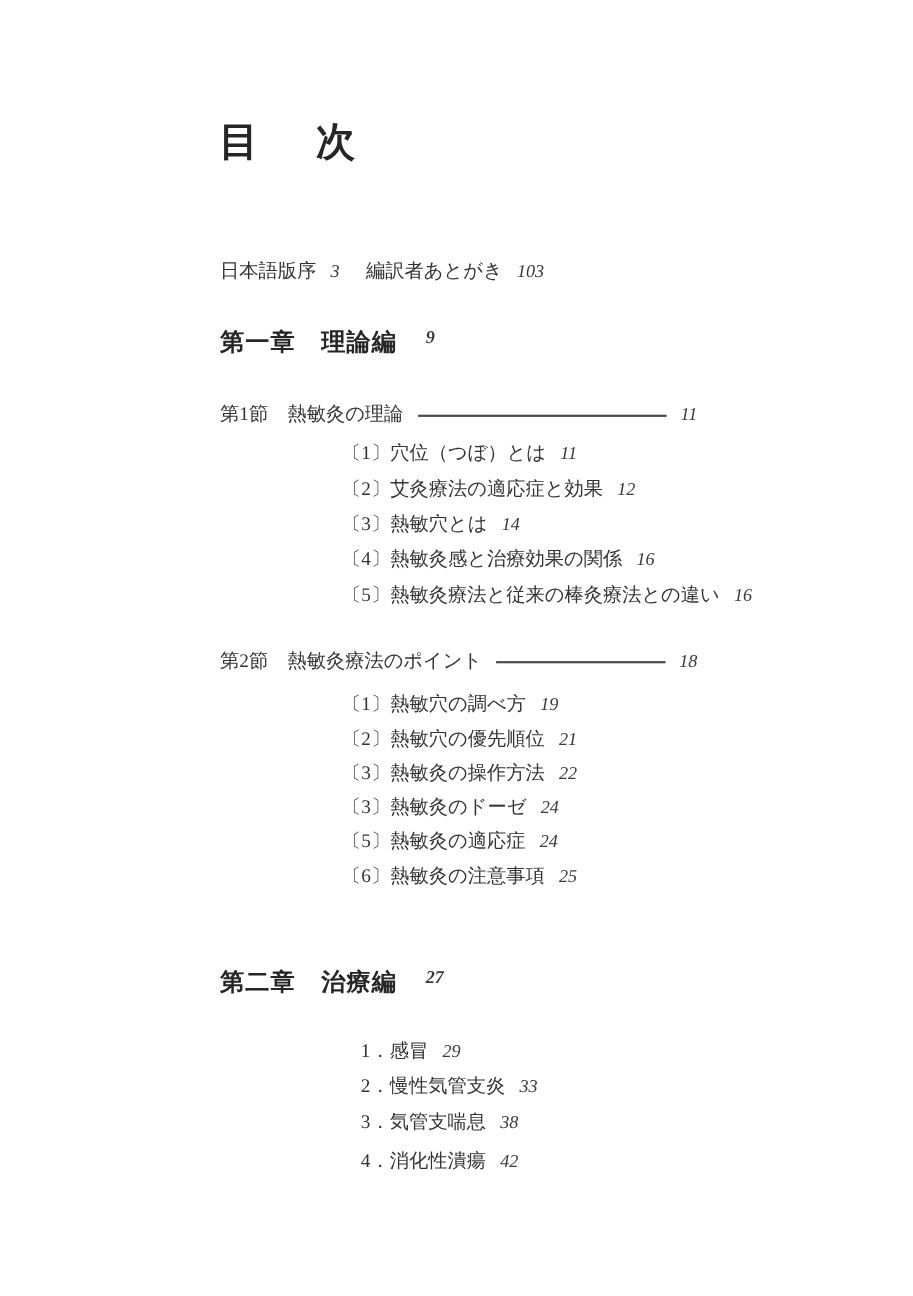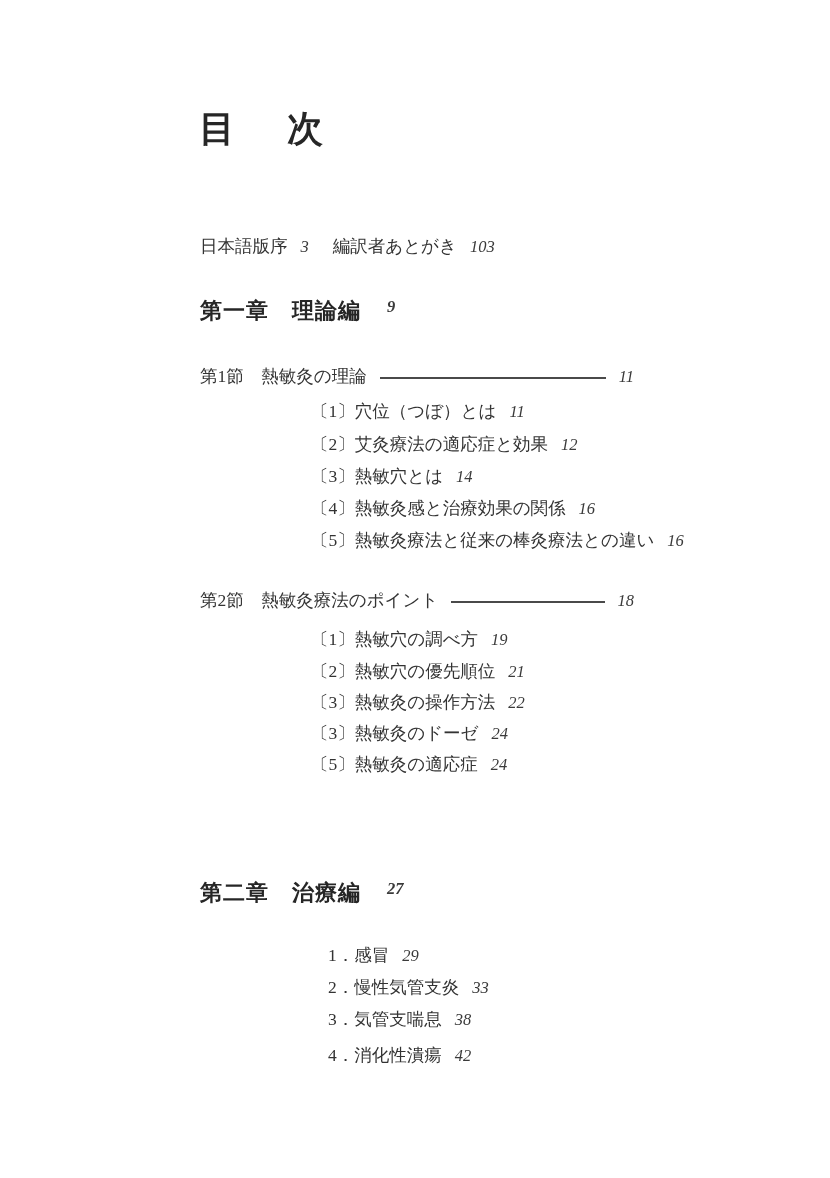--- a/index.html
+++ b/index.html
@@ -144,20 +144,24 @@
     <span class="pg">22</span>
   </div>
   <div class="t serif item item-l1" style="top:723px">
     <span>〔3〕熱敏灸のドーゼ</span>
     <span class="pg">24</span>
   </div>
   <div class="t serif item item-l1" style="top:754px">
     <span>〔5〕熱敏灸の適応症</span>
     <span class="pg">24</span>
   </div>
+  <div class="t serif item item-l1" style="top:786px">
+    <span>〔6〕熱敏灸の注意事項</span>
+    <span class="pg">25</span>
+  </div>
 
   <div class="t gothic chapter-row" style="top:879px">
     <span>第二章　治療編</span>
     <span class="pg">27</span>
   </div>
 
   <div class="t serif item item-l2" style="top:945px">
     <span>1．感冒</span>
     <span class="pg">29</span>
   </div>

